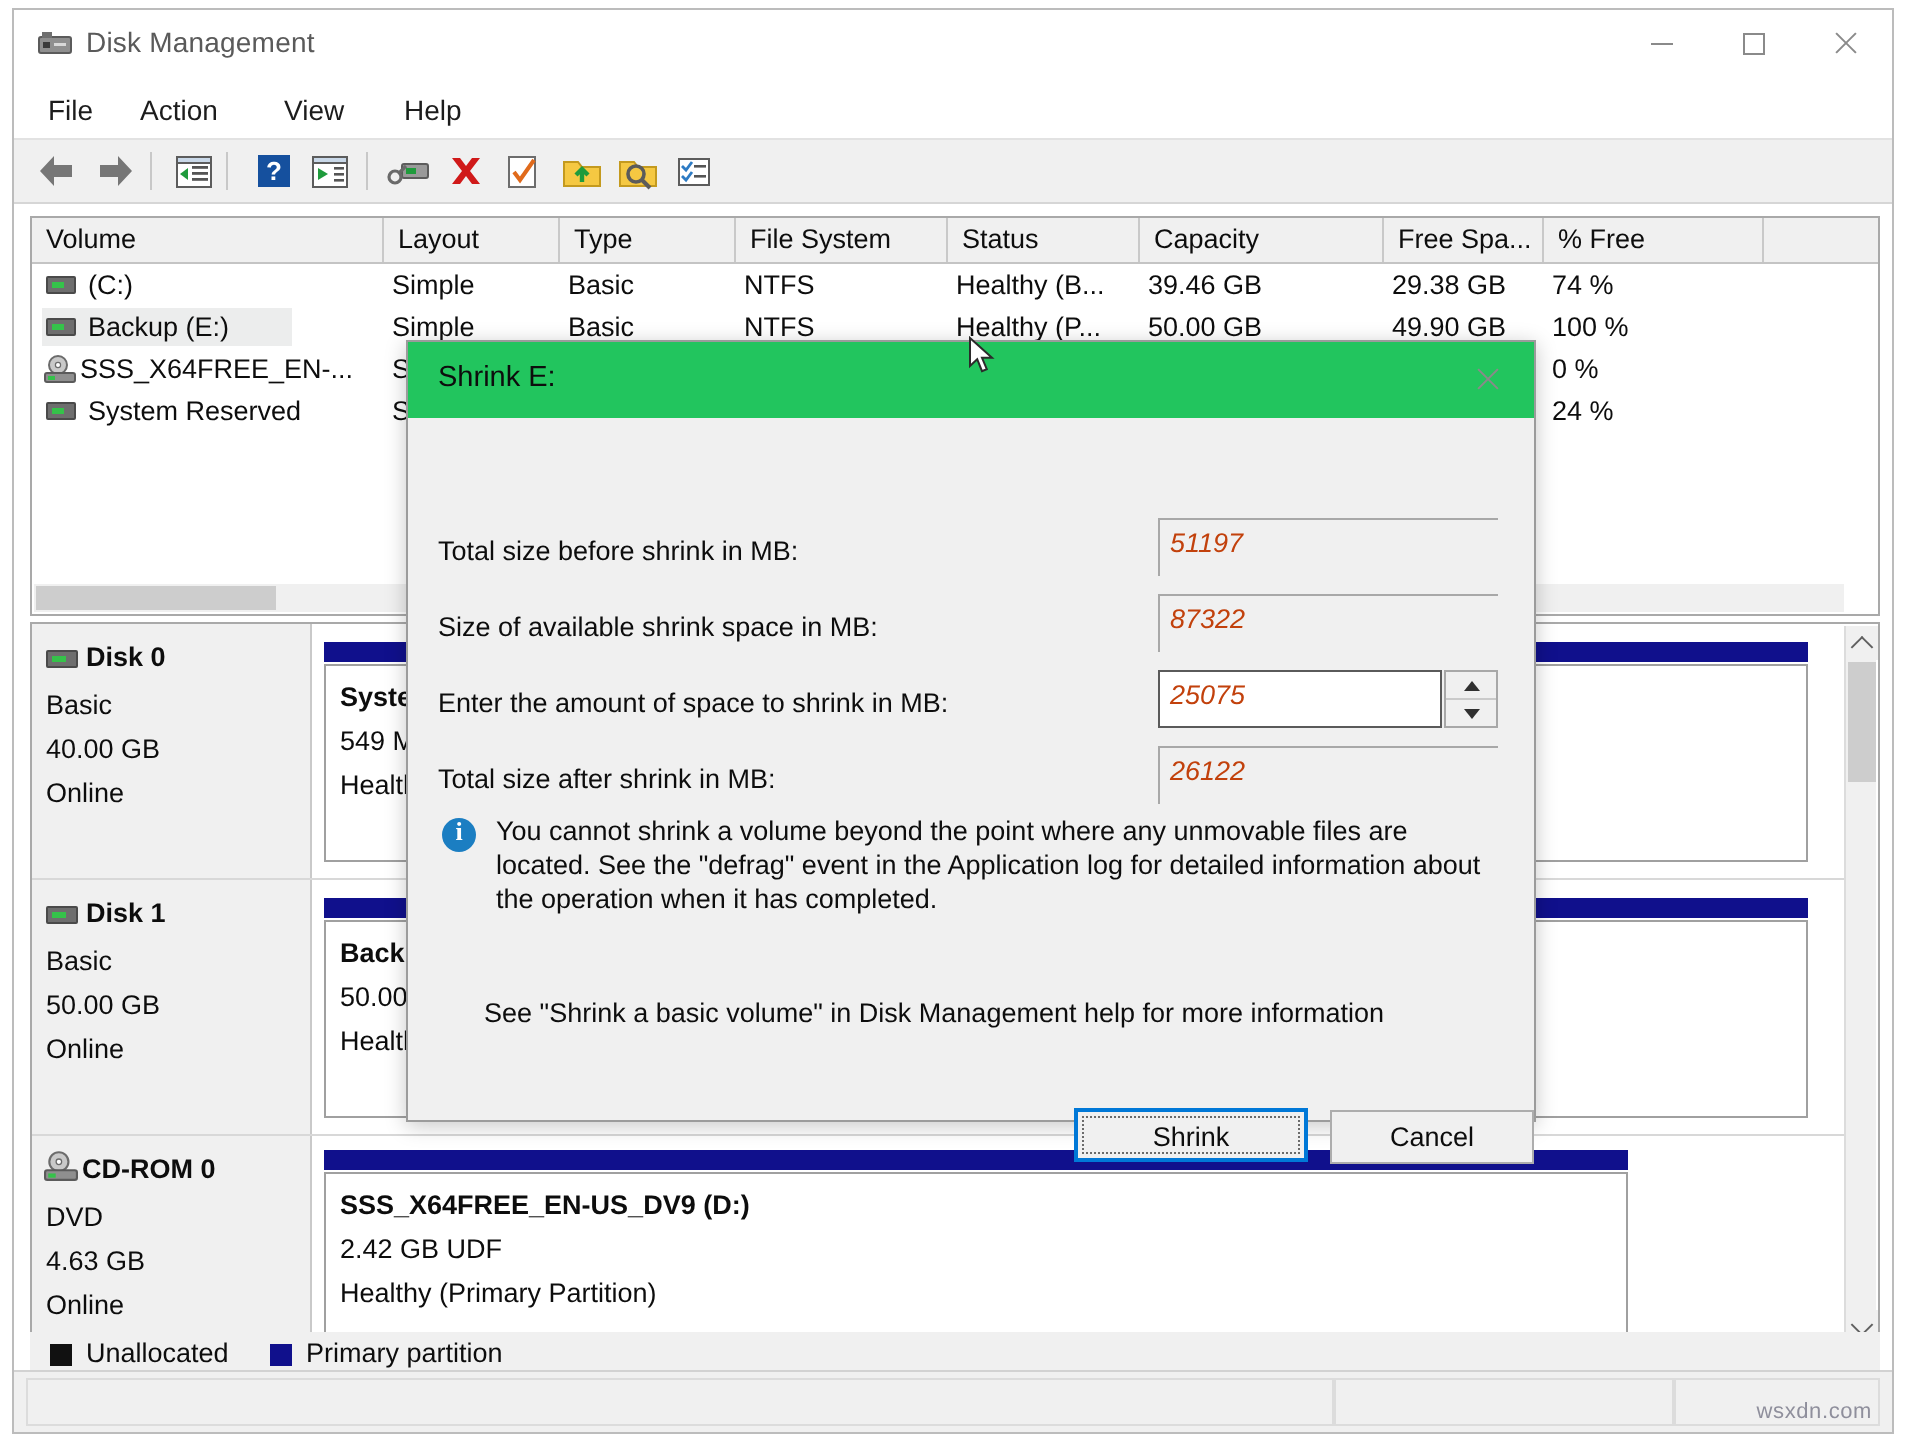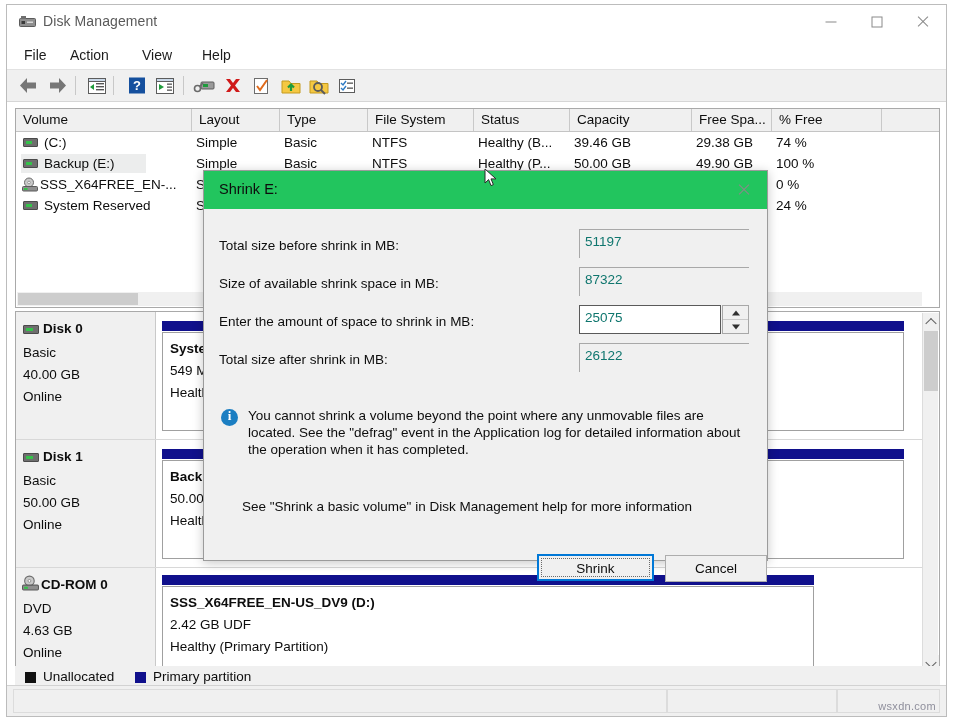--- a/index.html
+++ b/index.html
@@ -91,26 +91,26 @@
   .statusbar{position:absolute;left:0;bottom:0;width:100%;height:30px;background:#f0f0f0;border-top:1px solid #d2d2d2;}
   .sb-pane{position:absolute;top:3px;height:24px;border:1px solid #dcdcdc;box-sizing:border-box;background:#f0f0f0;}
   .watermark{position:absolute;right:10px;bottom:4px;font-size:11px;color:#8f8f9c;letter-spacing:.3px;font-family:"Liberation Sans",sans-serif;}
   
   .dialog{position:absolute;left:196px;top:165px;width:565px;height:391px;background:#f0f0f0;
     border:1px solid #9b9b9b;box-sizing:border-box;box-shadow:0 2px 10px rgba(0,0,0,.22);}
   .dlg-head{position:absolute;left:0;top:0;width:100%;height:38px;background:#22c55e;}
   .dlg-title{position:absolute;left:15px;top:10px;font-size:14.5px;color:#0d0d0d;}
   .dlg-close{position:absolute;right:0;top:0;width:46px;height:37px;cursor:default;}
   .dlg-body{position:absolute;left:0;top:38px;width:100%;bottom:0;background:#f0f0f0;}
-  .frow{position:absolute;left:0;width:100%;height:38px;}
+  .frow{position:absolute;left:0;width:100%;height:38px;margin-top:30px;}
   .flabel{position:absolute;left:15px;top:9px;font-size:13.5px;color:#0d0d0d;white-space:nowrap;}
   .fbox{position:absolute;left:375px;top:0;width:170px;height:29px;
     background:#f0f0f0;border-top:1px solid #a8a8a8;border-left:1px solid #a8a8a8;
     border-right:0;border-bottom:0;box-sizing:border-box;}
-  .fbox span{position:absolute;left:5px;top:4px;font-size:13.5px;color:#0f766e;}
+  .fbox span{position:absolute;left:5px;top:4px;font-size:13.5px;color:#c2410c;font-style:italic;}
   .fbox-edit{background:#ffffff;border:1px solid #5a5a5a;width:142px;}
   .spin{position:absolute;left:518px;top:0;width:27px;height:29px;border:1px solid #a8a8a8;background:#f0f0f0;box-sizing:border-box;}
   .spin-b{position:absolute;left:0;width:25px;height:13px;background:#f0f0f0;}
   .spin-up{top:0;border-bottom:1px solid #cacaca;}
   .spin-dn{bottom:0;}
   .tri{position:absolute;left:50%;top:50%;transform:translate(-50%,-50%);width:0;height:0;
     border-left:4px solid transparent;border-right:4px solid transparent;}
   .tri-up{border-bottom:5px solid #303030;}
   .tri-dn{border-top:5px solid #303030;}
   .info-ico{position:absolute;left:17px;top:4px;width:17px;height:17px;border-radius:50%;

